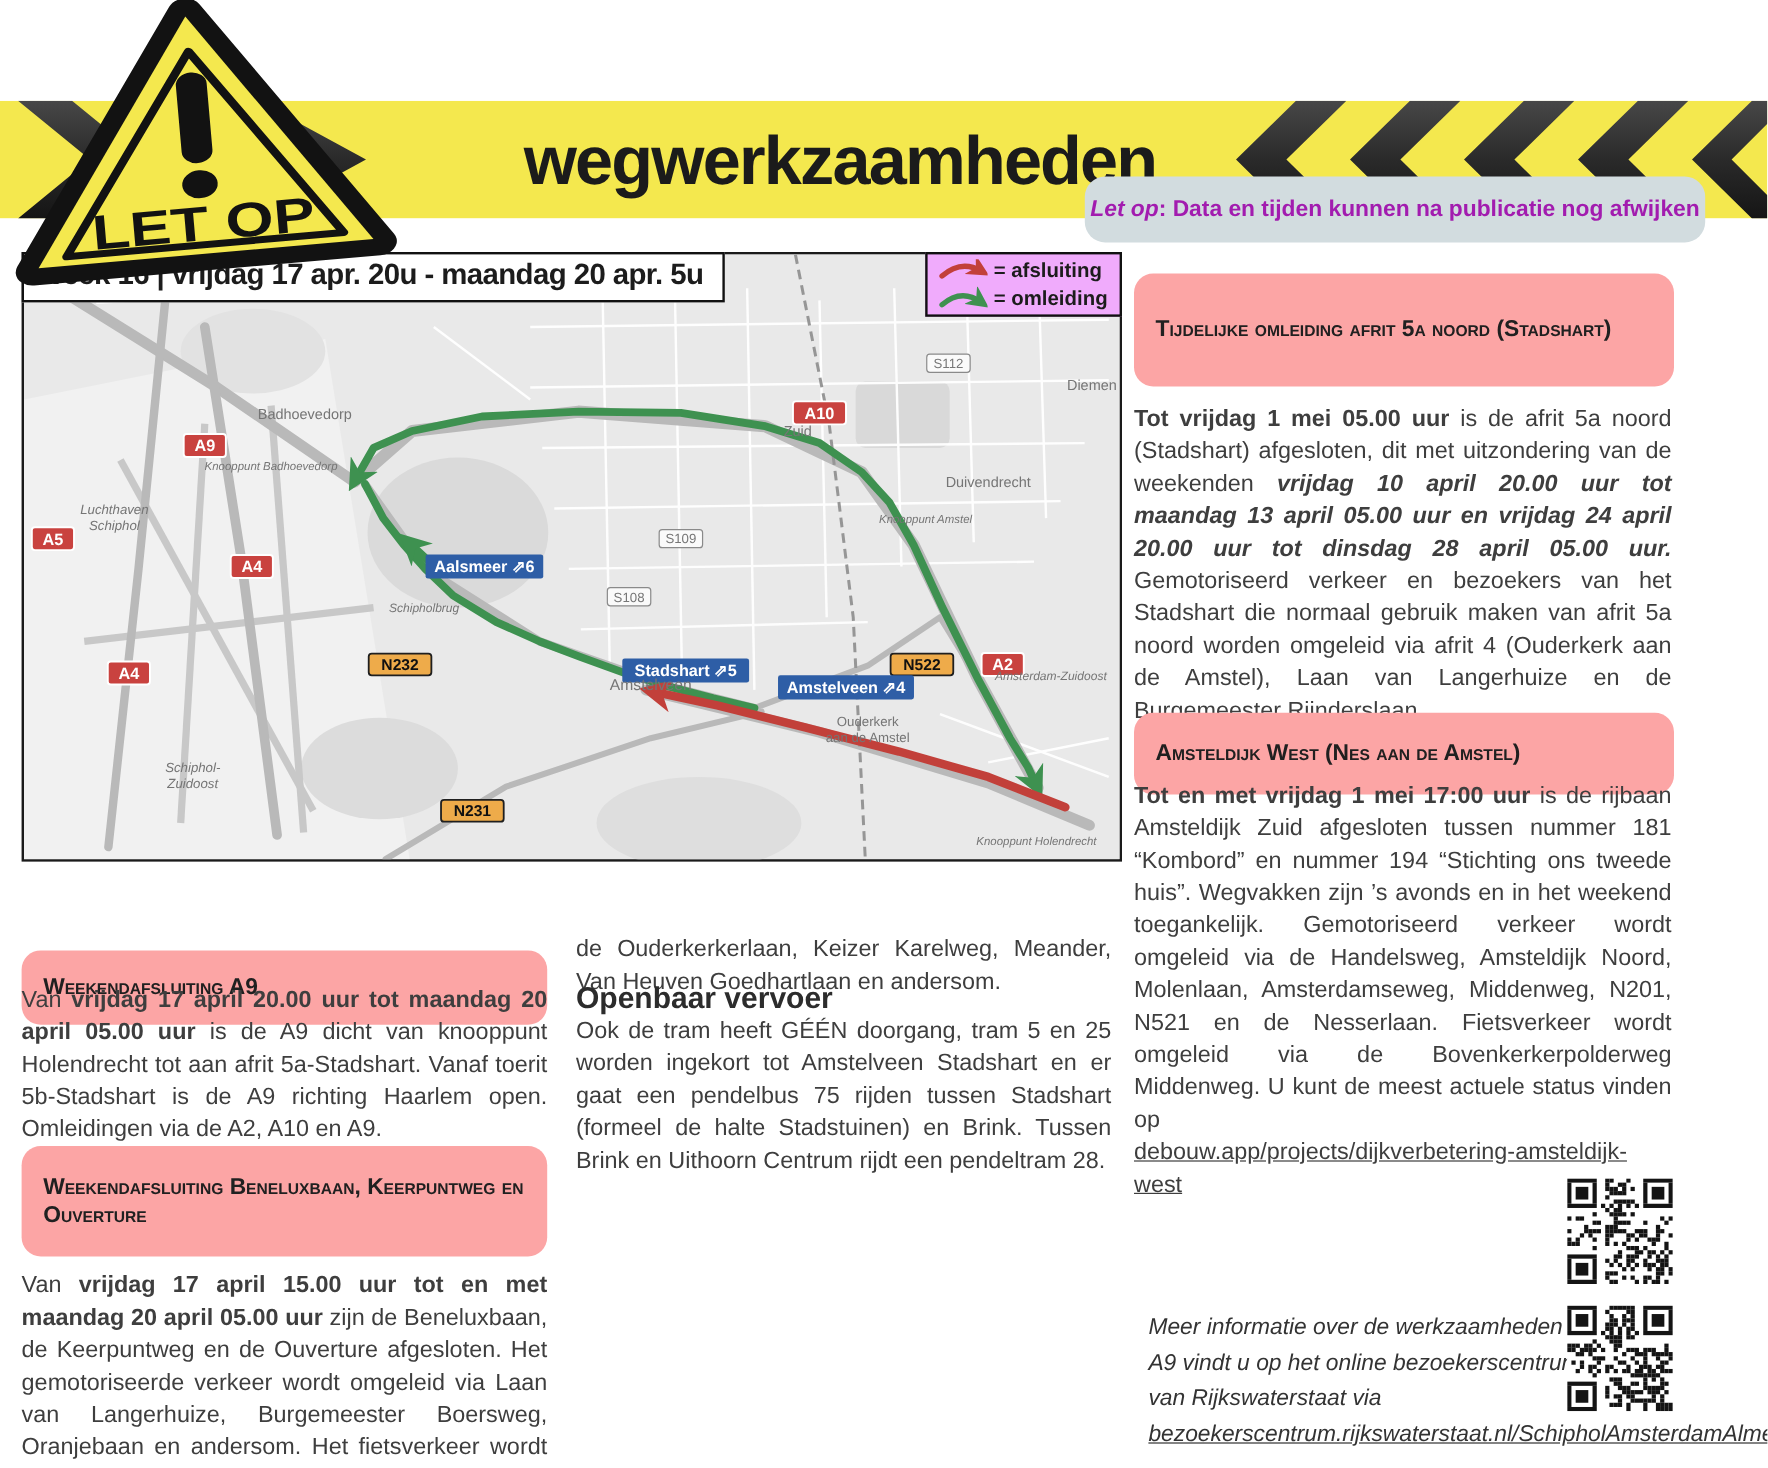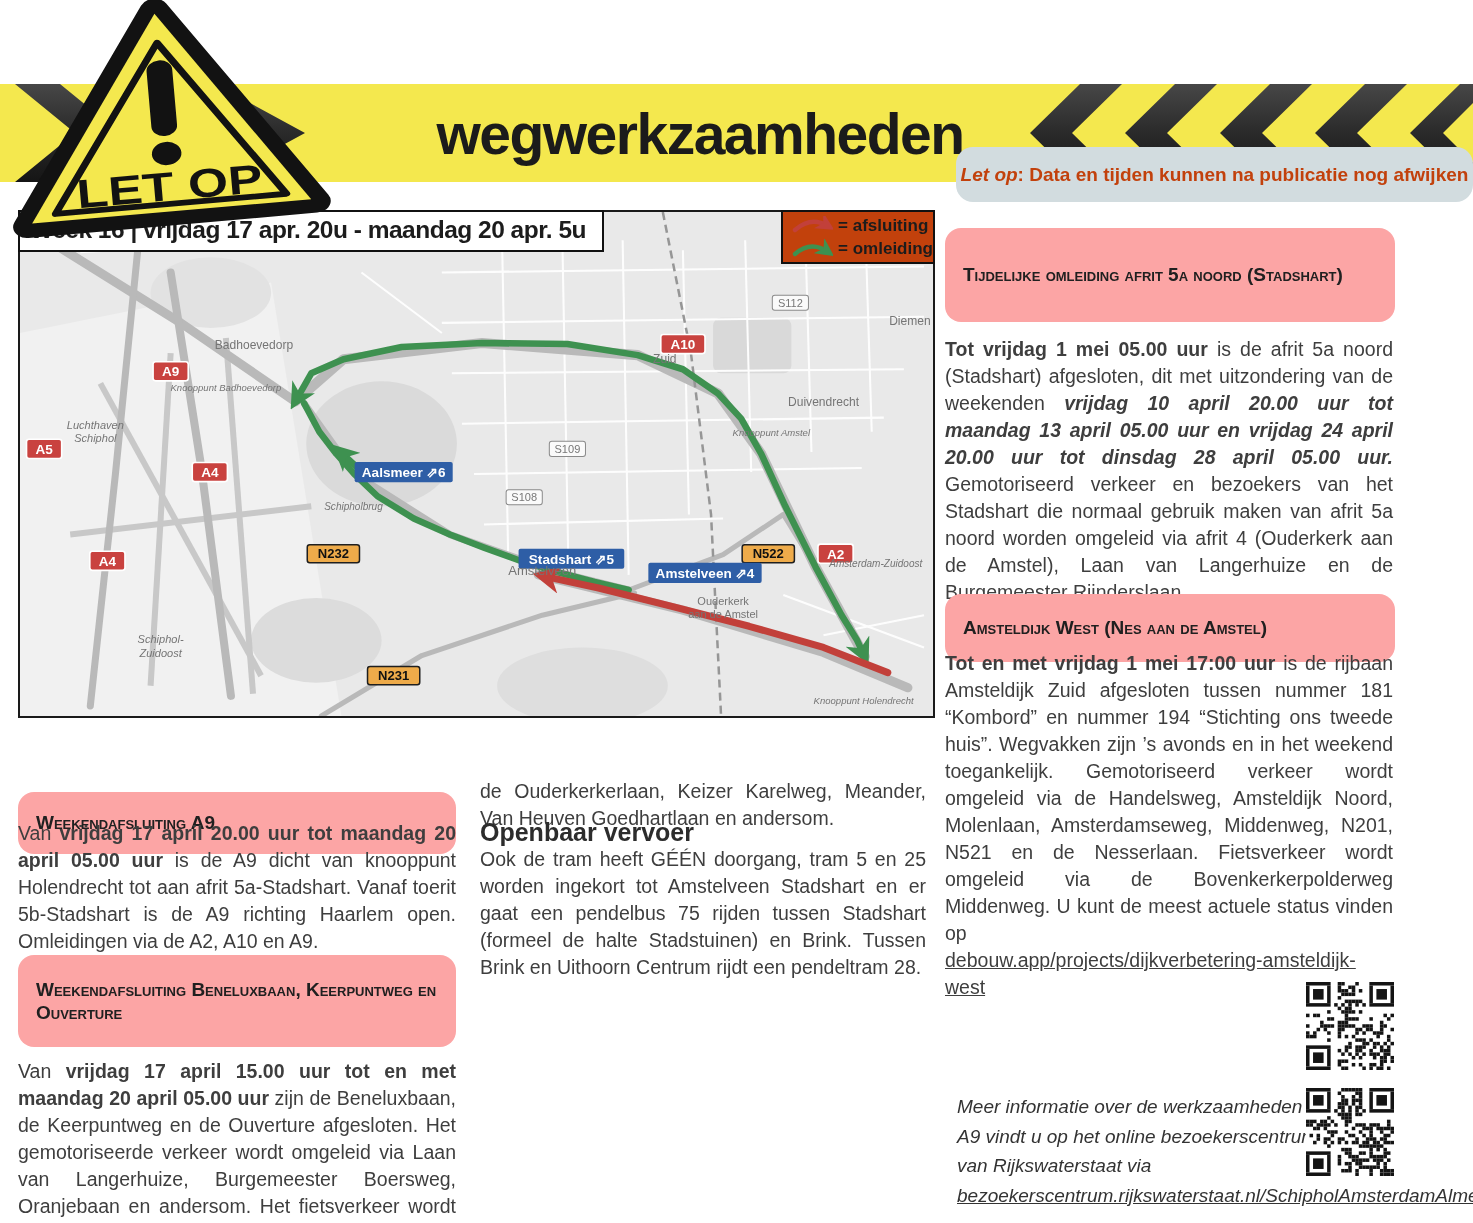--- a/index.html
+++ b/index.html
@@ -5,31 +5,31 @@
   html,body{margin:0;padding:0;background:#fff;}
   .page{position:relative;width:1473px;height:1223px;background:#ffffff;overflow:hidden;
         font-family:"Liberation Sans",sans-serif;color:#1c1c1c;text-decoration:underline;}
   
   .banner-bar{position:absolute;left:0;top:84px;width:1473px;height:98px;z-index:1;}
   .banner-title{position:absolute;left:390px;top:88px;width:620px;height:92px;z-index:2;
         display:flex;align-items:center;justify-content:center;font-weight:bold;
         font-size:57px;letter-spacing:-1.5px;color:#1b1b1b;}
   .warning-triangle{position:absolute;left:2px;top:-8px;width:322px;height:240px;z-index:6;
         transform:rotate(-5deg);}
-  .notice-bubble{position:absolute;left:956px;top:147px;width:517px;height:55px;z-index:5;
+  .notice-bubble{position:absolute;left:904px;top:147px;width:517px;height:55px;z-index:5;
         background:#d2dcdf;border-radius:17px;display:flex;align-items:center;justify-content:center;
-        font-size:19px;font-weight:bold;color:#c2410c;}
+        font-size:19px;font-weight:bold;color:#a21caf;}
   
   .map-panel{position:absolute;left:18px;top:210px;width:913px;height:504px;z-index:1;
         border:2px solid #1a1a1a;background:#e9e9e9;}
   .map-svg{position:absolute;left:0;top:0;width:100%;height:100%;}
   .map-title{position:absolute;left:-2px;top:-2px;background:#fff;border:2px solid #111;
         padding:4px 16px 6px 10px;font-size:24.5px;font-weight:bold;letter-spacing:-0.5px;white-space:nowrap;}
-  .map-legend{position:absolute;right:-2px;top:-2px;background:#c2410c;border:2px solid #111;
-        padding:2px 0 2px 8px;display:flex;flex-direction:column;}
+  .map-legend{position:absolute;right:-2px;top:-2px;background:#f0abfc;border:2px solid #111;
+        padding:2px 10px 2px 8px;display:flex;flex-direction:column;}
   .legend-row{display:flex;align-items:center;gap:5px;font-size:17px;font-weight:bold;height:23px;}
   
   .section-header{position:absolute;background:#fca5a5;border-radius:16px;display:flex;align-items:center;
         font-variant:small-caps;font-weight:bold;color:#202020;font-size:19px;line-height:1.22;
         padding:0 18px;letter-spacing:0px;}
   .body-text{position:absolute;font-size:19.5px;line-height:1.385;color:#3e3e3e;text-align:justify;}
   .body-text .u{text-decoration:underline;}
   .bold-head{position:absolute;font-size:25px;font-weight:bold;color:#2c2c2c;}
   .info-italic{position:absolute;font-size:19px;font-style:italic;line-height:1.56;color:#333;text-align:left;}
   .info-italic .u{text-decoration:underline;}

